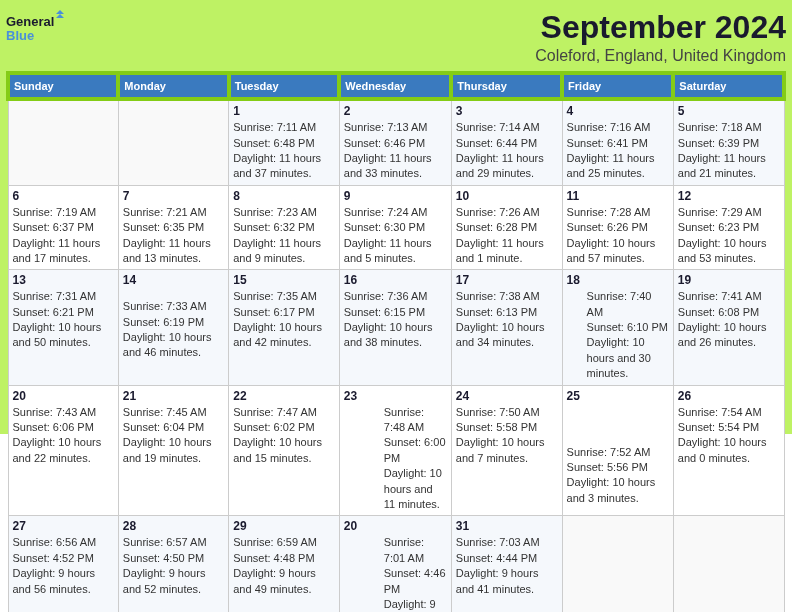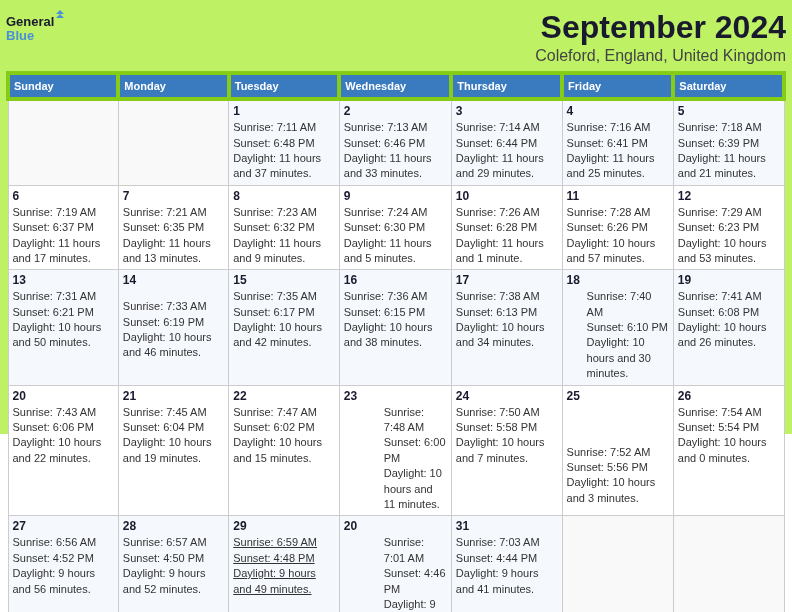--- a/index.html
+++ b/index.html
@@ -291,21 +291,21 @@
 Daylight: 9 hours and 56 minutes.</div>
           </td>
           <td>
             <span class="day-number">28</span>
             <div class="day-info" style="white-space: pre-line;">Sunrise: 6:57 AM
 Sunset: 4:50 PM
 Daylight: 9 hours and 52 minutes.</div>
           </td>
           <td>
             <span class="day-number">29</span>
-            <div class="day-info" style="white-space: pre-line; text-decoration: underline;">Sunrise: 6:59 AM
+            <div class="day-info" style="white-space: pre-line;">Sunrise: 6:59 AM
 Sunset: 4:48 PM
 Daylight: 9 hours and 49 minutes.</div>
           </td>
           <td>
             <span class="day-number">20</span>
             <div class="day-info" style="white-space: pre-line; margin-left: 40px;">Sunrise: 7:01 AM
 Sunset: 4:46 PM
 Daylight: 9 hours and 45 minutes.</div>
           </td>
           <td>

